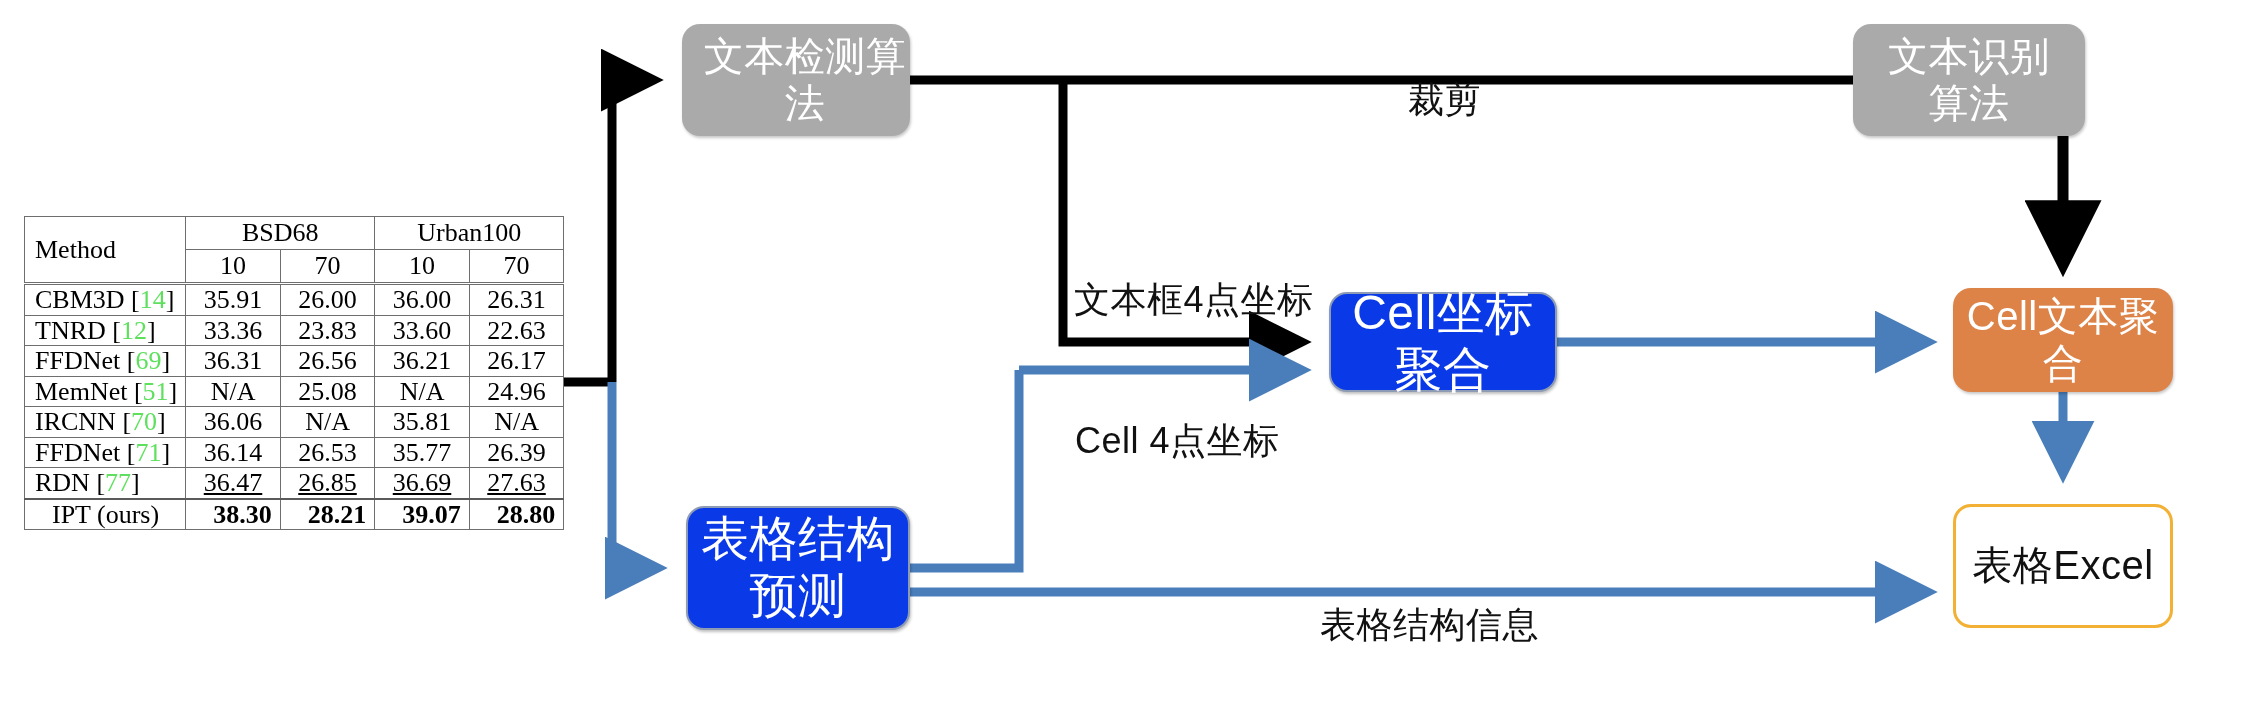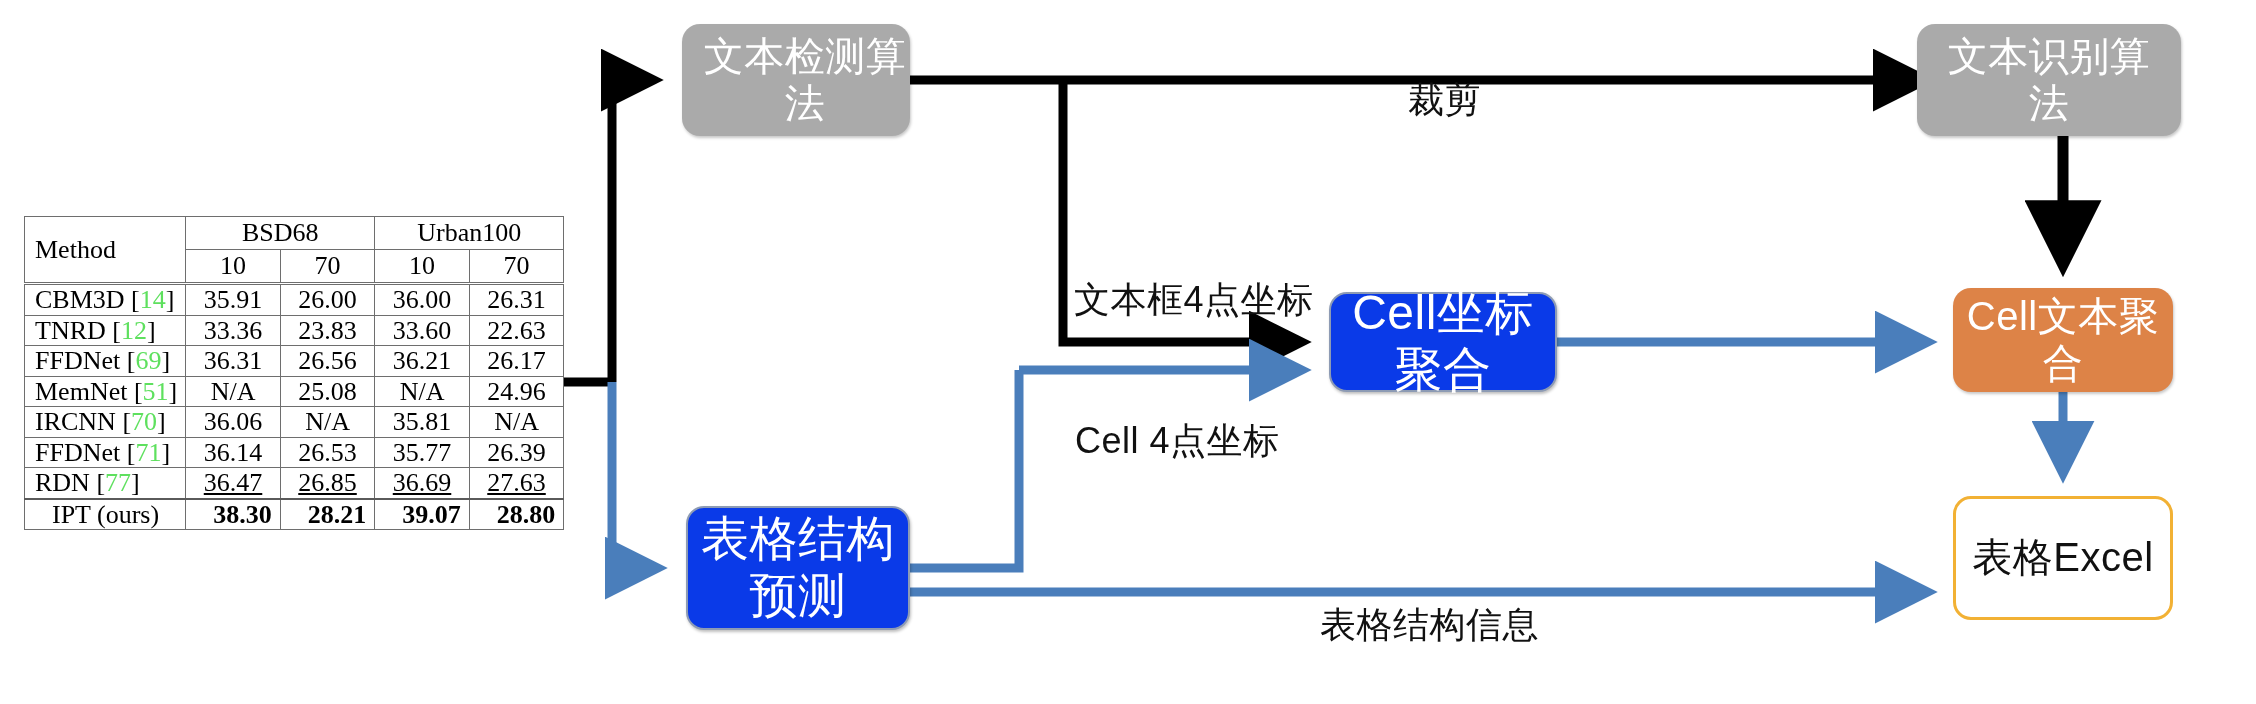--- a/index.html
+++ b/index.html
@@ -54,24 +54,25 @@
     background: #dd8347;
     color: #ffffff;
     font-size: 40px;
     box-shadow: 1px 2px 3px rgba(0,0,0,0.22);
   }
   .node-outline {
     background: #ffffff;
     color: #111111;
     font-size: 40px;
     border: 3px solid #f2b134;
+    margin-top: 8px;
   }
 
   #n-detect   { left: 682px;  top: 24px;  width: 228px; height: 112px; }
-  #n-recog    { left: 1917px; top: 24px;  width: 264px; height: 112px; padding: 0 18px; }
+  #n-recog    { left: 1853px; top: 24px;  width: 232px; height: 112px; padding: 0 18px; }
   #n-cellcoord{ left: 1329px; top: 292px; width: 228px; height: 100px; }
   #n-celltext { left: 1953px; top: 288px; width: 220px; height: 104px; }
   #n-tablestru{ left: 686px;  top: 506px; width: 224px; height: 124px; }
   #n-excel    { left: 1953px; top: 496px; width: 220px; height: 124px; }
 
   
   .edge-label {
     position: absolute;
     font-size: 36px;
     color: #111111;

